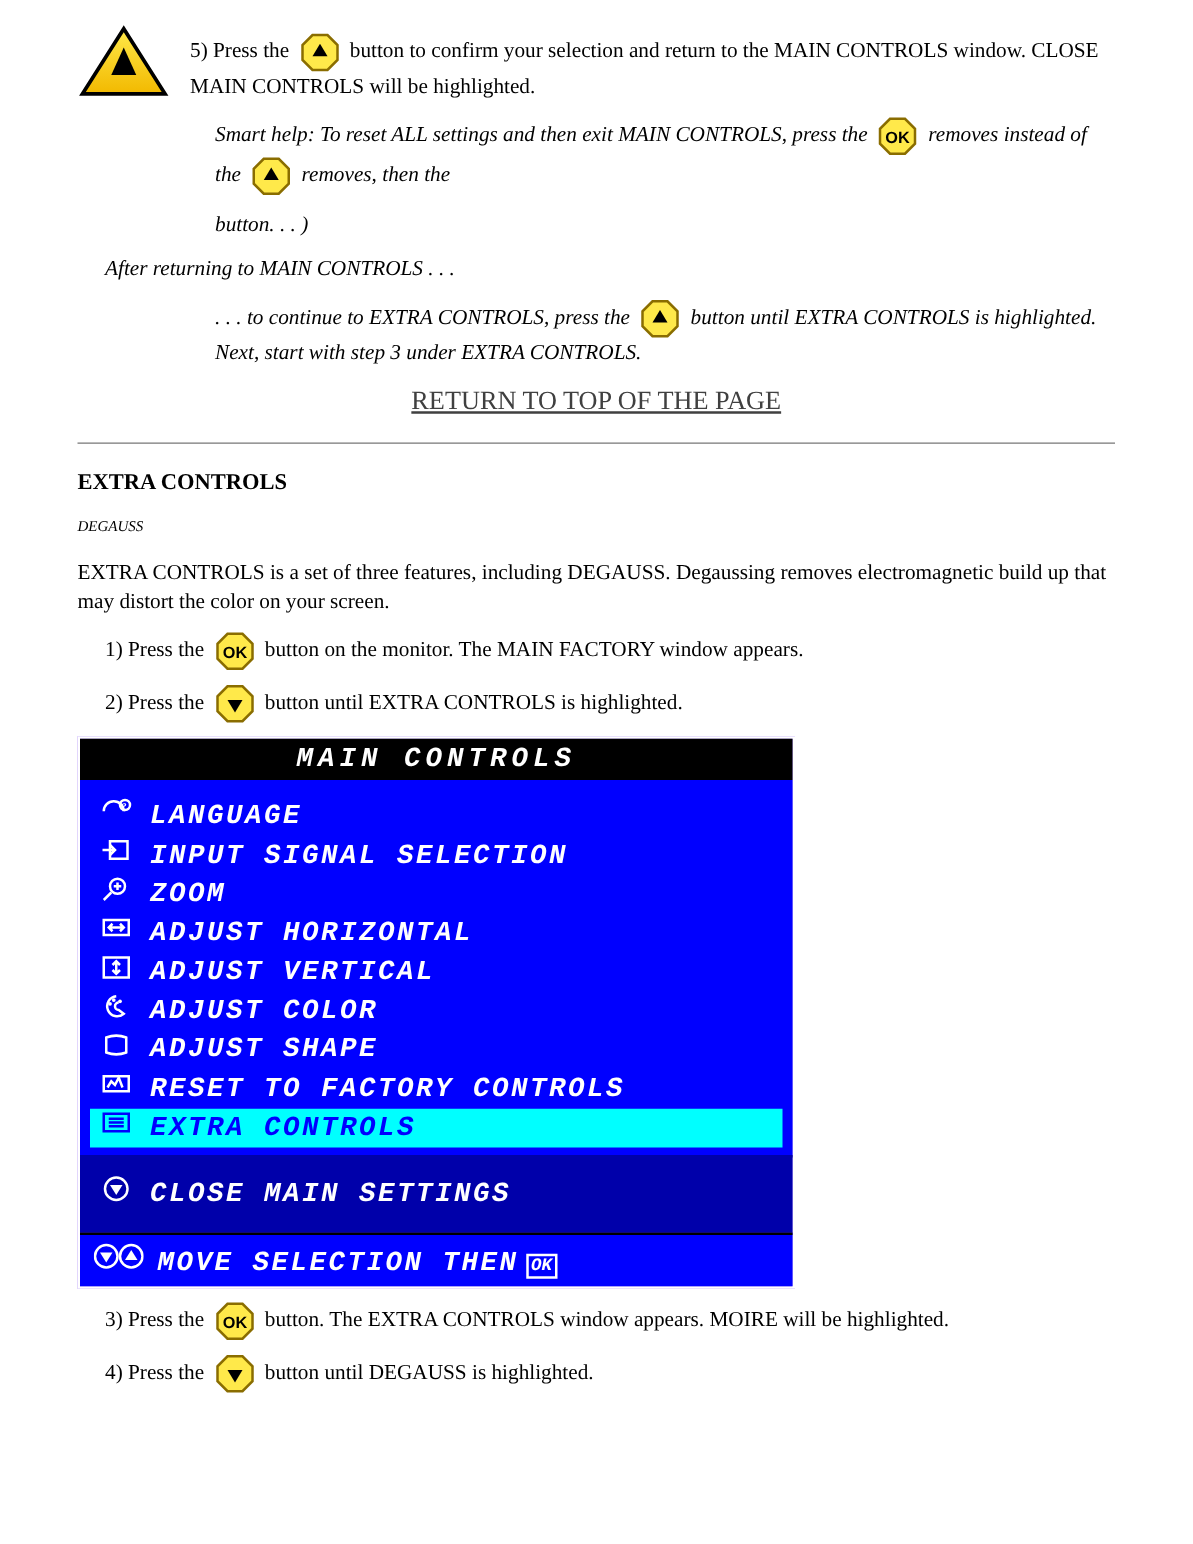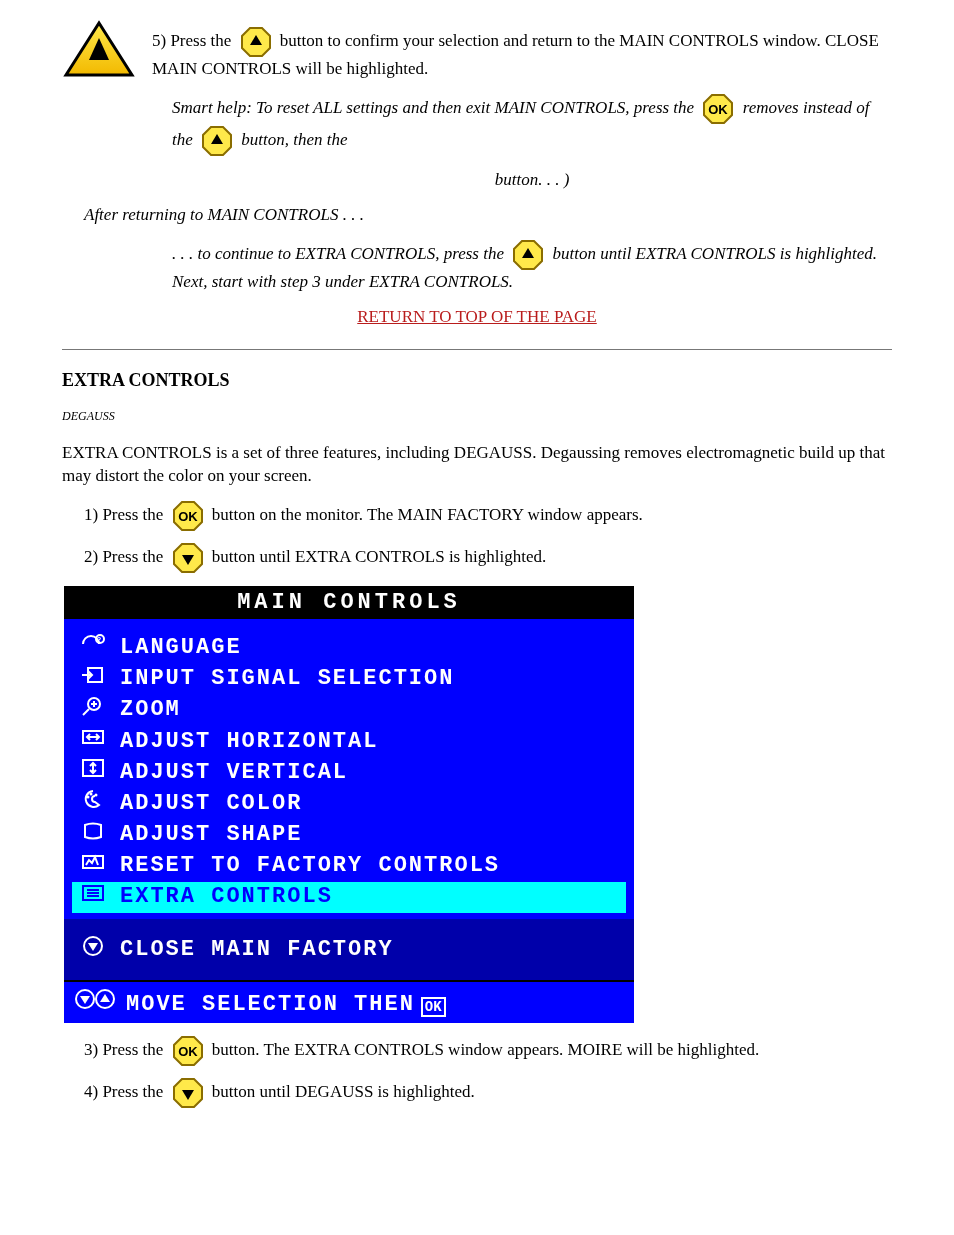--- a/index.html
+++ b/index.html
@@ -1,28 +1,28 @@
 <!DOCTYPE html>
 <html><head>
 <meta charset="utf-8">
 <style>
   html,body{margin:0;padding:0;background:#fff;font-family:Georgia,'Times New Roman',serif;color:#000;}
   .page{width:870px;min-height:1235px;margin:0 auto;position:relative;box-sizing:border-box;padding:20px;}
   .italic{font-style:italic;}
   .para{font-size:17px;line-height:1.35;margin:0 0 12px 0;}
   .indent-step{padding-left:22px;font-size:17px;line-height:1.35;margin:10px 0;}
-  .link{color:#b91c1c;text-decoration:underline;font-size:17px;}
+  .link{color:#404040;text-decoration:underline;font-size:21px;}
   hr.rule{border:none;border-top:1px solid #777;margin:20px 0;}
   .section-title{font-weight:bold;font-size:18px;margin:6px 0 18px 0;}
   .sub-title{font-style:italic;font-size:12px;margin:6px 0 18px 0;}
   
   .hex{display:inline-block;width:32px;height:32px;vertical-align:middle;margin:0 4px;}
   .hex svg{width:100%;height:100%;}
   
-  .osd{width:570px;background:#8b5cf6;border:2px solid #fff;font-family:'Courier New',monospace;color:#fff;font-size:22px;letter-spacing:2px;font-weight:bold;}
+  .osd{width:570px;background:#8b5cf6;border:2px solid #fff;font-family:'Courier New',monospace;color:#fff;font-size:22px;letter-spacing:2px;font-weight:bold;font-style:italic;}
   .osd-title{background:#000;color:#fff;text-align:center;padding:4px 0;font-size:22px;letter-spacing:4px;}
   .osd-body{background:#0000ff;padding:14px 8px 6px 8px;}
   .osd-row{display:flex;align-items:center;padding:0 2px;line-height:1.28;}
   .osd-row.sel{background:#00ffff;color:#0000ff;}
   .osd-icon{display:inline-block;width:38px;text-align:center;margin-right:8px;}
   .osd-close{background:#0000aa;padding:14px 8px;border-top:2px solid #0000aa;}
   .osd-footer{background:#0000ff;padding:6px 8px;border-top:2px solid #000;display:flex;align-items:flex-end;}
   .osd-footer .osd-icon{width:46px;}
   .small-ok{display:inline-block;border:2px solid #fff;font-size:14px;padding:0 2px;letter-spacing:0;margin-left:6px;}
   .warn-tri{display:inline-block;vertical-align:middle;}
@@ -73,24 +73,24 @@
         <text x="16" y="21" text-anchor="middle" font-family="Arial" font-weight="bold" font-size="13" fill="#000">OK</text>
       </svg>
     </span>
     <span class="italic"> removes instead of the </span>
     <span class="hex">
       <svg viewBox="0 0 32 32">
         <polygon points="10,2 22,2 30,10 30,22 22,30 10,30 2,22 2,10" fill="#ffe94a" stroke="#8a6d00" stroke-width="2"></polygon>
         <polygon points="16,9 22,19 10,19" fill="#000"></polygon>
       </svg>
     </span>
-    <span class="italic"> button, then the </span>
-  </p>
-
-  <p class="para italic" style="padding-left:110px;text-align:center;">button. . . )</p>
+    <span class="italic"> removes, then the </span>
+  </p>
+
+  <p class="para italic" style="padding-left:110px;">button. . . )</p>
 
   <p class="para italic" style="padding-left:22px;">After returning to MAIN CONTROLS . . .</p>
 
   <p class="para" style="padding-left:110px;">
     <span class="italic">. . . to continue to EXTRA CONTROLS, press the </span>
     <span class="hex">
       <svg viewBox="0 0 32 32">
         <polygon points="10,2 22,2 30,10 30,22 22,30 10,30 2,22 2,10" fill="#ffe94a" stroke="#8a6d00" stroke-width="2"></polygon>
         <polygon points="16,9 22,19 10,19" fill="#000"></polygon>
       </svg>
@@ -206,21 +206,21 @@
         </div>
       </div>
     <div class="osd-close">
       <div class="osd-row">
         <span class="osd-icon">
           <svg width="22" height="22" viewBox="0 0 22 22">
               <circle cx="11" cy="11" r="9" fill="none" stroke="#fff" stroke-width="2"></circle>
               <polygon points="11,16 6,8 16,8" fill="#fff"></polygon>
             </svg>
         </span>
-        <span>CLOSE MAIN FACTORY</span>
+        <span>CLOSE MAIN SETTINGS</span>
       </div>
     </div>
     <div class="osd-footer">
       <span class="osd-icon">
         <svg width="40" height="22" viewBox="0 0 40 22">
           <circle cx="10" cy="11" r="9" fill="none" stroke="#fff" stroke-width="2"></circle>
             <polygon points="10,16 5,8 15,8" fill="#fff"></polygon>
           <circle cx="30" cy="11" r="9" fill="none" stroke="#fff" stroke-width="2"></circle>
             <polygon points="30,6 25,14 35,14" fill="#fff"></polygon>
         </svg>

